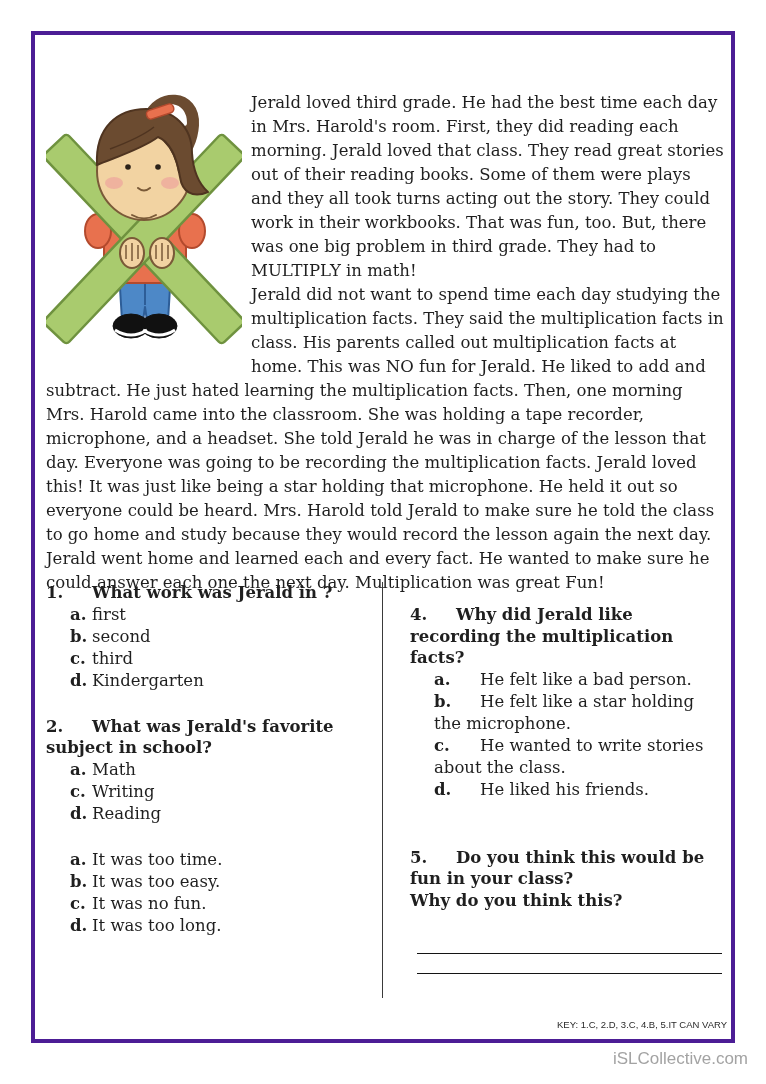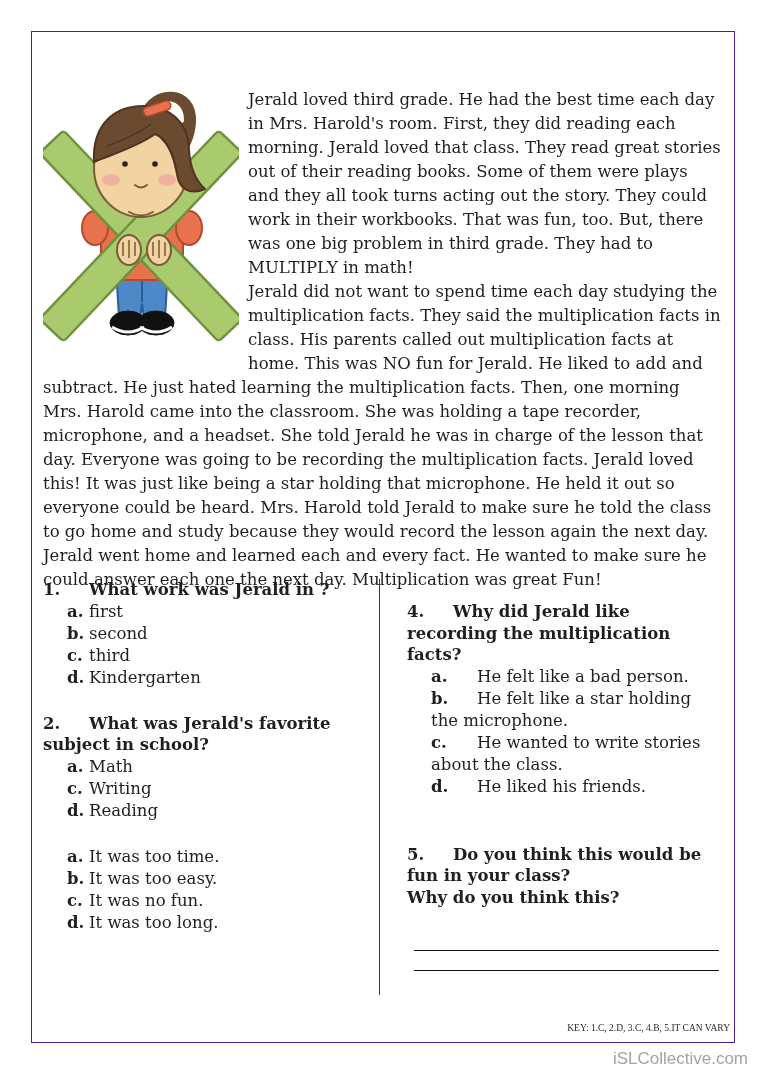--- a/index.html
+++ b/index.html
@@ -2,21 +2,21 @@
 <html><head>
 <meta charset="utf-8">
 <style>
   html,body{margin:0;padding:0;}
   body{
     width:766px;height:1084px;background:#ffffff;position:relative;
     font-family:"DejaVu Serif", serif;color:#1f1f1f;overflow:hidden;
   }
   .sheet{
     position:absolute;left:31px;top:31px;width:704px;height:1012px;
-    border:1px solid #4c1d95;background:#fff;box-sizing:border-box;
+    border:4px solid #4c1d95;background:#fff;box-sizing:border-box;
   }
   
   .passage{
     position:absolute;left:11px;top:56px;width:678px;
     font-size:16.5px;line-height:24px;text-align:left;
   }
   .passage p{margin:0;}
   .figure{float:left;width:196px;height:268px;margin:2px 9px 2px 0;}
   
   .questions{position:absolute;left:11px;top:547px;width:694px;display:flex;align-items:stretch;}
@@ -28,21 +28,21 @@
   .opt{font-size:16.5px;line-height:22px;margin-left:24px;}
   .optl{font-weight:bold;display:inline-block;width:22px;}
   .optl.wide{width:46px;}
   .q5block{margin-top:46px;}
   .blank{border-top:1.5px solid #141414;width:305px;margin-left:7px;height:0;}
   .blank.first{margin-top:42px;}
   .blank.second{margin-top:19px;}
   
   .key{
     position:absolute;right:4px;bottom:9px;
-    font-family:Liberation Serif, serif;font-size:9.5px;color:#2a2a2a;
+    font-family:Liberation Sans, sans-serif;font-size:9.5px;color:#2a2a2a;
   }
   .watermark{
     position:absolute;right:18px;top:1049px;
     font-family:"Liberation Sans", sans-serif;font-size:17px;color:#a3a3a3;
   }
 </style>
 </head>
 <body>
 
 <div class="sheet">

